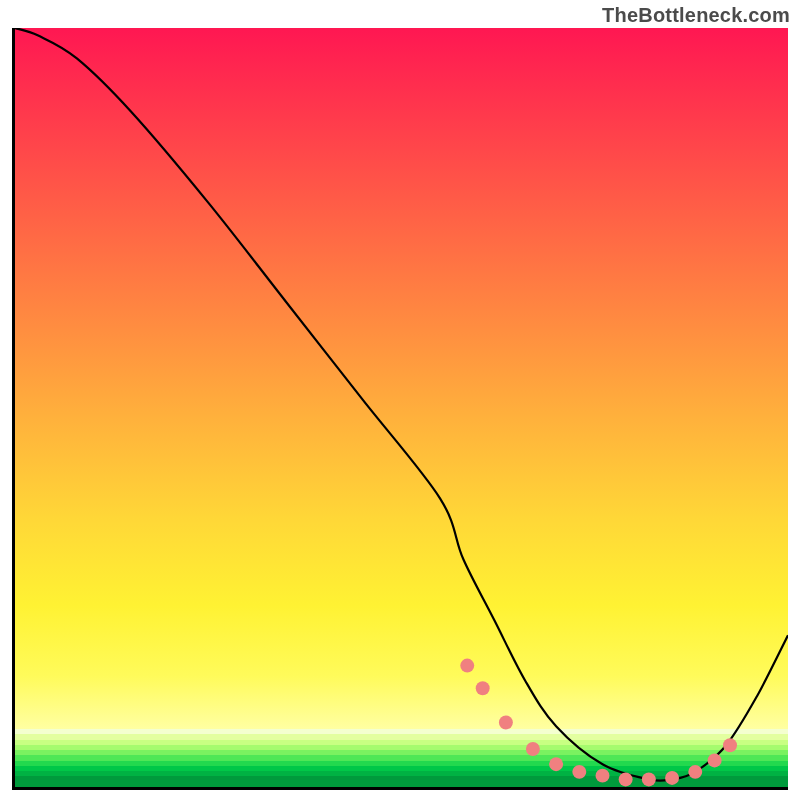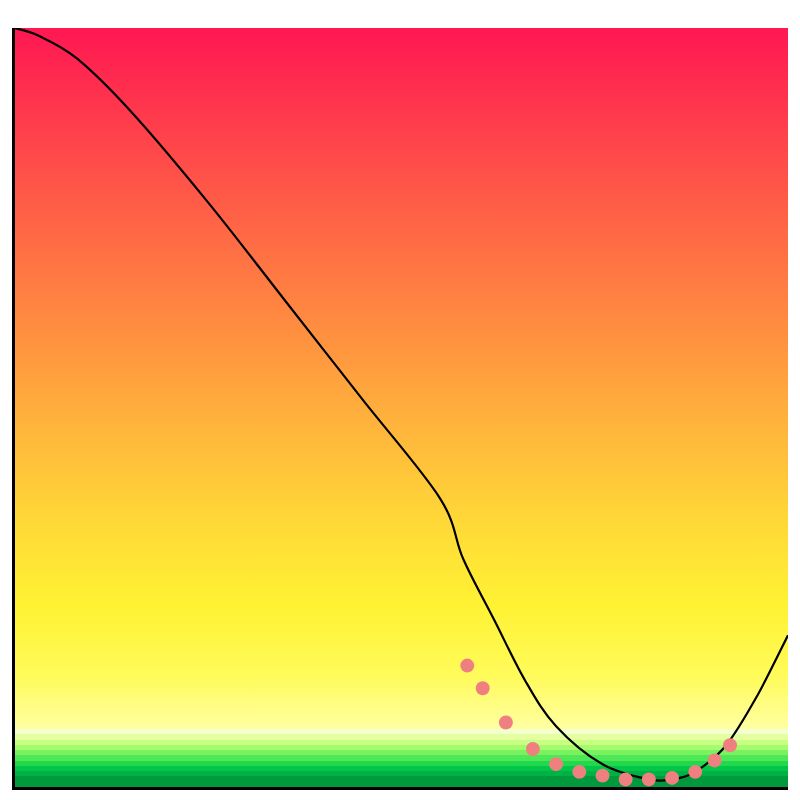--- a/index.html
+++ b/index.html
@@ -78,20 +78,21 @@
     width: 100%;
     height: 100%;
     z-index: 10;
   }
 </style>
 </head>
 <body>
 
 <div class="canvas">
 
+  <div class="watermark">TheBottleneck.com</div>
 
   <div class="plot-frame">
 
     <div class="gradient-main"></div>
 
     <div class="green-band">
       <div style="background:#f4ffd0"></div>
       <div style="background:#e3ffa0"></div>
       <div style="background:#c8ff82"></div>
       <div style="background:#a5fb6e"></div>

